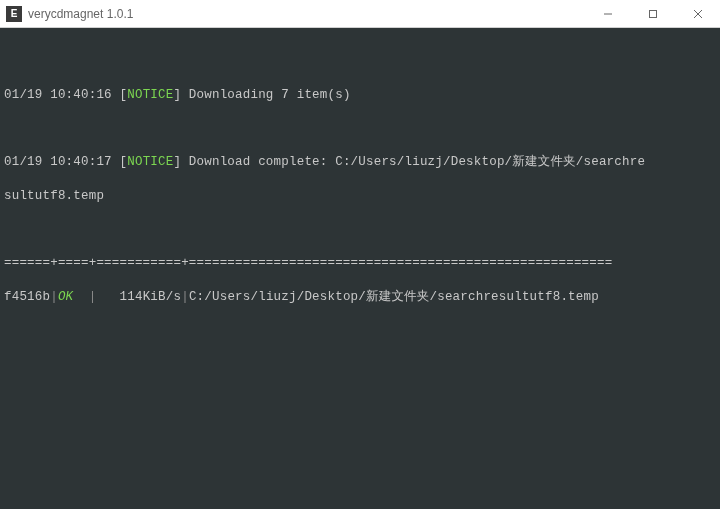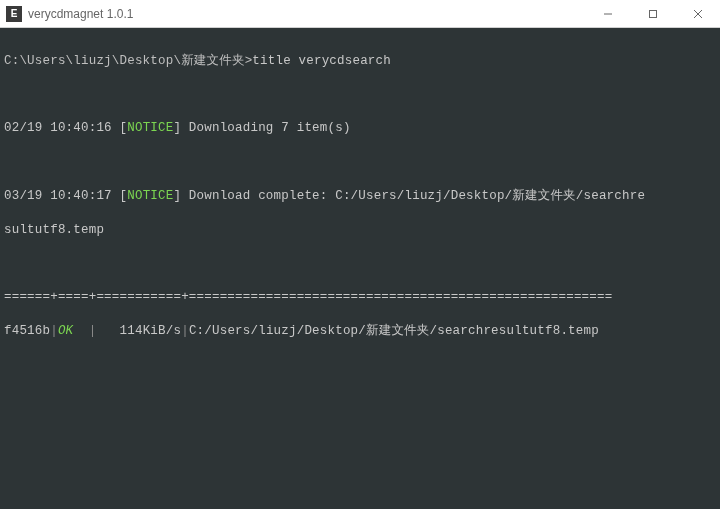--- a/index.html
+++ b/index.html
@@ -82,25 +82,24 @@
     <div class="titlebar-btn">
       <svg viewBox="0 0 10 10">
           <line x1="1" y1="1" x2="9" y2="9" stroke="#666" stroke-width="1"></line>
           <line x1="9" y1="1" x2="1" y2="9" stroke="#666" stroke-width="1"></line>
         </svg>
     </div>
   </div>
 </div>
 
 <div class="terminal">
-<div class="line"><span class="prompt-path">C:\Users\liuzj\Desktop\新建文件夹&gt;</span><span>title verycdsearch</span></div>
 <div class="line"> </div>
-<div class="line"><span>02/19 10:40:16</span> [<span class="notice">NOTICE</span>] <span>Downloading 7 item(s)</span></div>
+<div class="line"><span>01/19 10:40:16</span> [<span class="notice">NOTICE</span>] <span>Downloading 7 item(s)</span></div>
 <div class="line"> </div>
-<div class="line"><span>03/19 10:40:17</span> [<span class="notice">NOTICE</span>] <span>Download complete: C:/Users/liuzj/Desktop/新建文件夹/searchre</span></div>
+<div class="line"><span>01/19 10:40:17</span> [<span class="notice">NOTICE</span>] <span>Download complete: C:/Users/liuzj/Desktop/新建文件夹/searchre</span></div>
 <div class="line">sultutf8.temp</div>
 <div class="line"> </div>
 <div class="line">======+====+===========+=======================================================</div>
 <div class="line"><span>f4516b</span><span class="pipe">|</span><span class="ok">OK</span>  <span class="pipe">|</span>   <span>114KiB/s</span><span class="pipe">|</span><span>C:/Users/liuzj/Desktop/新建文件夹/searchresultutf8.temp</span></div>
 <div class="line"> </div>
 
 
 
 
 

